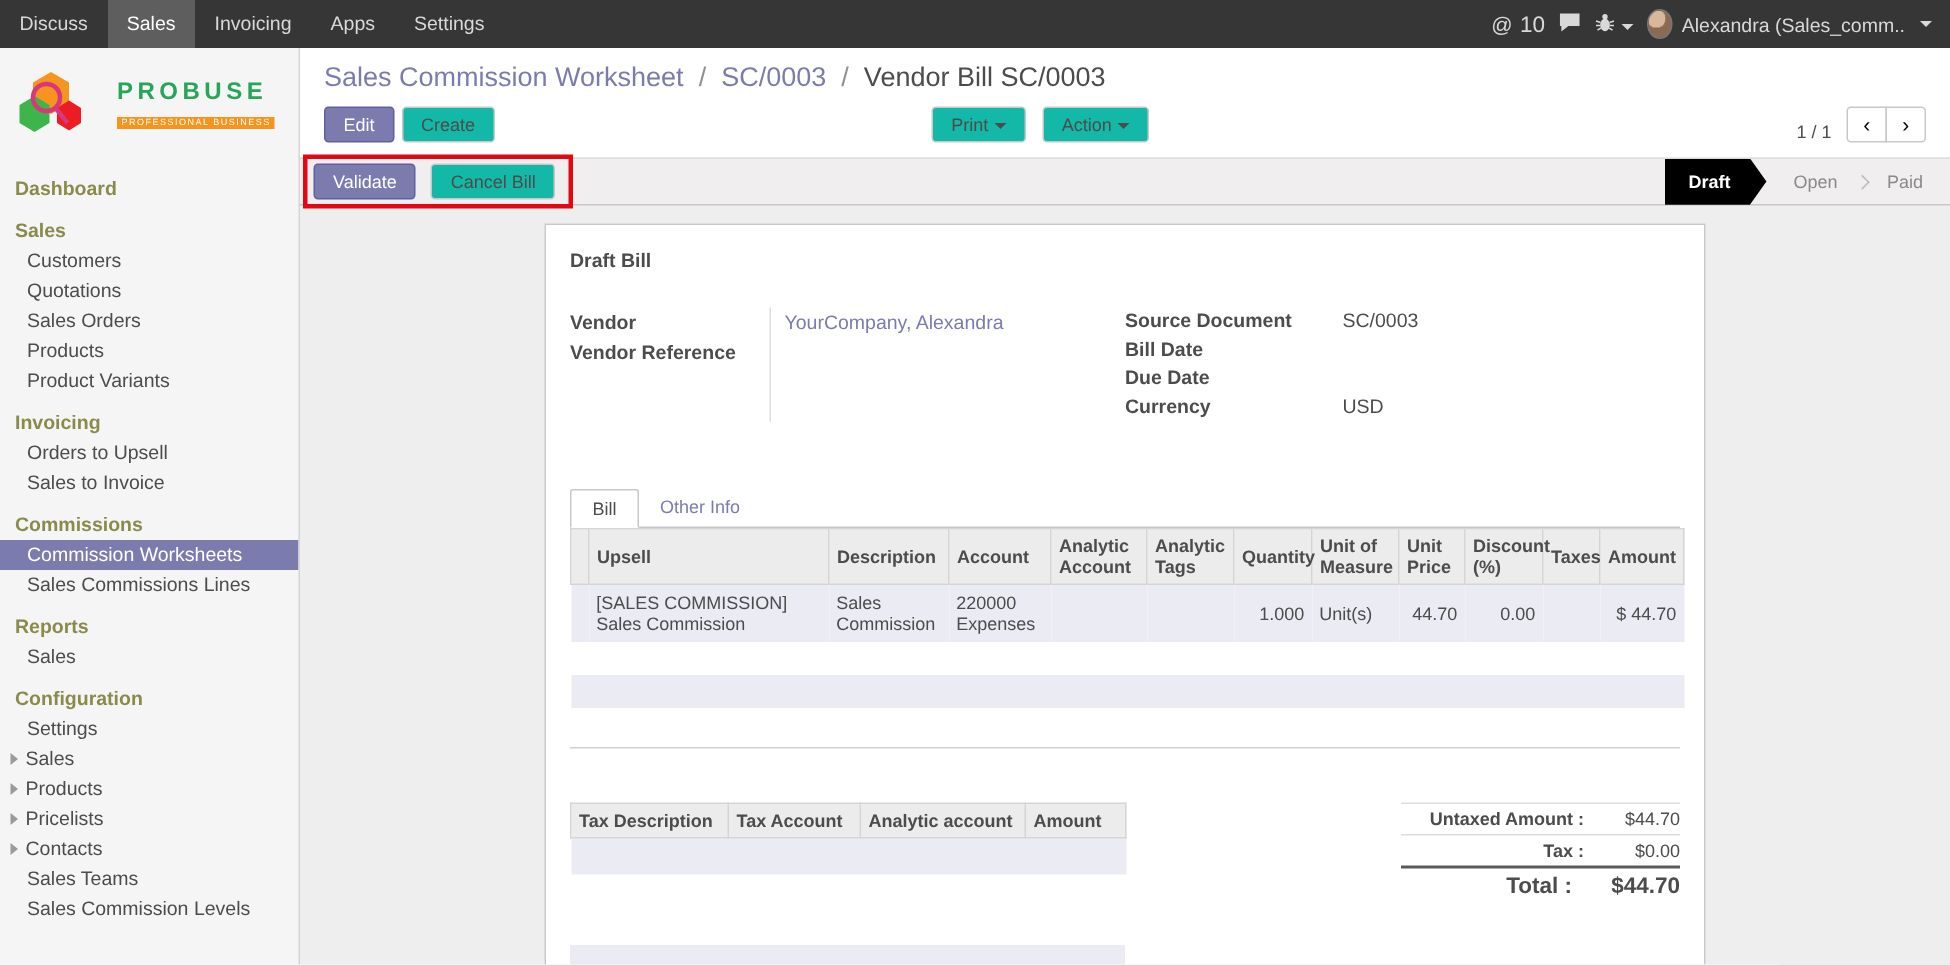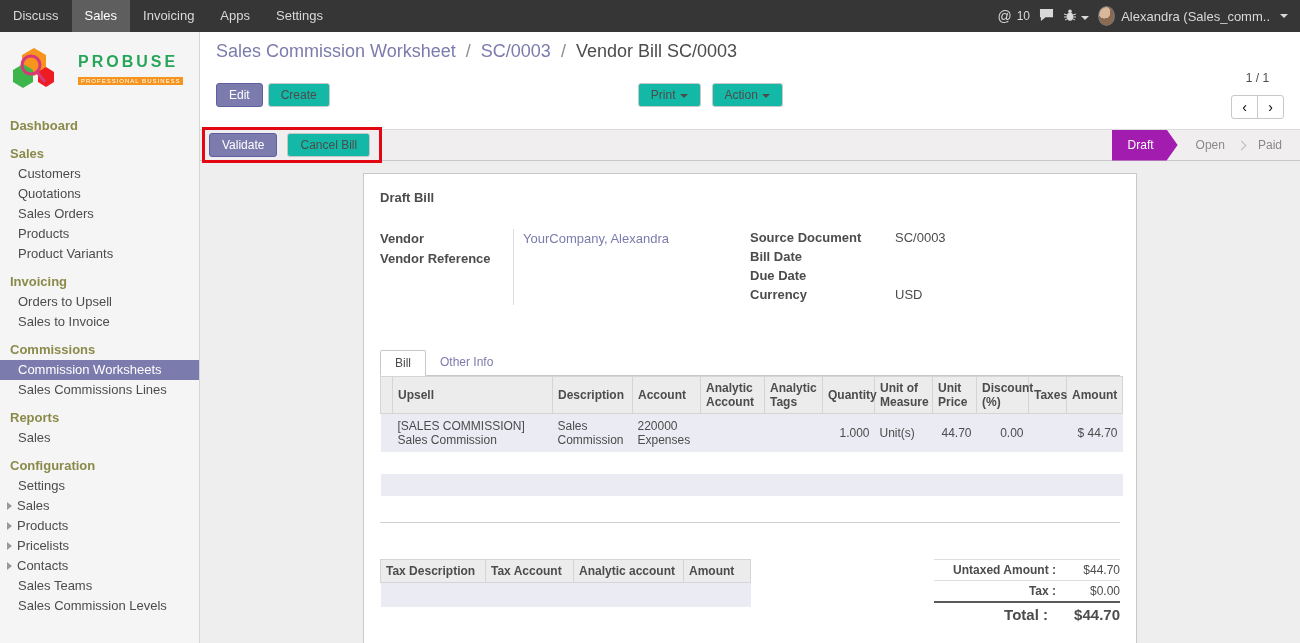--- a/index.html
+++ b/index.html
@@ -7,21 +7,21 @@
   body { font-family:"Liberation Sans", sans-serif; font-size:13px; color:#4c4c4c; background:#efeeee; }
   .app { width:1300px; height:643px; display:flex; flex-direction:column; }
 
   
   .topbar { height:32px; background:#363636; color:#d9d9d9; display:flex; align-items:stretch; font-size:13px; flex:0 0 32px; }
   .tb-left { display:flex; }
   .tb-item { padding:0 13px; line-height:32px; cursor:pointer; }
   .tb-item.active { background:#5e5e5e; color:#fff; }
   .tb-right { margin-left:auto; display:flex; align-items:center; gap:9px; padding-right:12px; }
   .tb-ico { font-size:14px; color:#d9d9d9; cursor:pointer; }
-  .tb-count { font-size:12px; margin-left:-4px; }
+  .tb-count { font-size:15px; margin-left:-4px; }
   .caret { display:inline-block; width:0; height:0; border-left:4px solid transparent; border-right:4px solid transparent; border-top:4px solid currentColor; vertical-align:middle; margin-left:4px; }
   .avatar { width:20px; height:20px; border-radius:50%; background:radial-gradient(circle at 35% 30%, #d8b79a 0 38%, #8a6a52 39% 100%); border:1px solid #777; display:inline-block; }
   .tb-user { display:flex; align-items:center; gap:6px; cursor:pointer; max-width:190px; white-space:nowrap; }
 
   
   .page { flex:1; display:flex; min-height:0; }
 
   
   .sidebar { width:200px; flex:0 0 200px; background:#f6f5f5; border-right:1px solid #d5d5d5; overflow:hidden; }
   .logo { display:flex; align-items:center; gap:22px; padding:14px 8px 16px 12px; }
@@ -39,32 +39,32 @@
   .breadcrumb-row { font-size:18px; margin-bottom:9px; white-space:nowrap; }
   .bc-link { color:#7c7bad; cursor:pointer; }
   .bc-sep { color:#8f8f8f; margin:0 5px; }
   .bc-current { color:#4c4c4c; }
 
   .buttons-row { display:flex; align-items:center; }
   .btn { font-family:inherit; font-size:12px; padding:4px 12px; border:1px solid #c8c8c8; background:#14b8a6; color:#4c4c4c; border-radius:3px; cursor:pointer; line-height:14px; }
   .btn.primary { background:#7c7bad; border-color:#615fa2; color:#fff; }
   .btn + .btn { margin-left:5px; }
   .center-group { margin:0 auto; display:flex; gap:6px; transform:translateX(-70px); }
-  .pager { display:flex; align-items:center; gap:10px; font-size:12px; color:#4c4c4c;flex-direction:column; }
+  .pager { display:flex; align-items:flex-end; gap:10px; font-size:12px; color:#4c4c4c; }
   .pager-btns { display:inline-flex; }
   .pager-btn { width:27px; height:24px; border:1px solid #c8c8c8; background:#fff; font-size:14px; cursor:pointer; line-height:20px; }
   .pager-btn.prev { border-radius:3px 0 0 3px; }
   .pager-btn.next { border-radius:0 3px 3px 0; margin-left:-1px; }
 
   
   .statusbar { height:32px; flex:0 0 32px; background:#f0eeee; border-top:1px solid #dcdcdc; border-bottom:1px solid #c8c8c8; display:flex; align-items:center; padding-left:2px; overflow:visible; position:relative; }
   .red-box { border:3px solid #e30613; display:flex; align-items:center; gap:5px; padding:3px 9px 3px 4px; position:relative; z-index:2; background:transparent; }
   .states { margin-left:auto; display:flex; align-items:center; height:100%; }
   .state { padding:0 18px; line-height:31px; color:#8a8a8a; font-size:12px; cursor:pointer; }
-  .state.active { background:#a21caf; color:#fff; clip-path:polygon(0 0, calc(100% - 11px) 0, 100% 50%, calc(100% - 11px) 100%, 0 100%); padding:0 24px 0 16px; }
+  .state.active { background:#000000; color:#fff; clip-path:polygon(0 0, calc(100% - 11px) 0, 100% 50%, calc(100% - 11px) 100%, 0 100%); padding:0 24px 0 16px;font-weight:bold; }
   .chev { width:7px; height:7px; border-top:1px solid #bbb; border-right:1px solid #bbb; transform:rotate(45deg); margin:0 -5px; }
 
   
   .content { flex:1; background:#efeeee; overflow:hidden; }
   .sheet { width:774px; margin:12px auto 0; background:#fff; border:1px solid #c8c8c8; padding:16px; min-height:610px; }
   .form-title { font-weight:bold; font-size:13px; }
 
   .field-groups { display:flex; margin-top:24px; }
   .group { width:50%; }
   .group.left { display:flex; }

